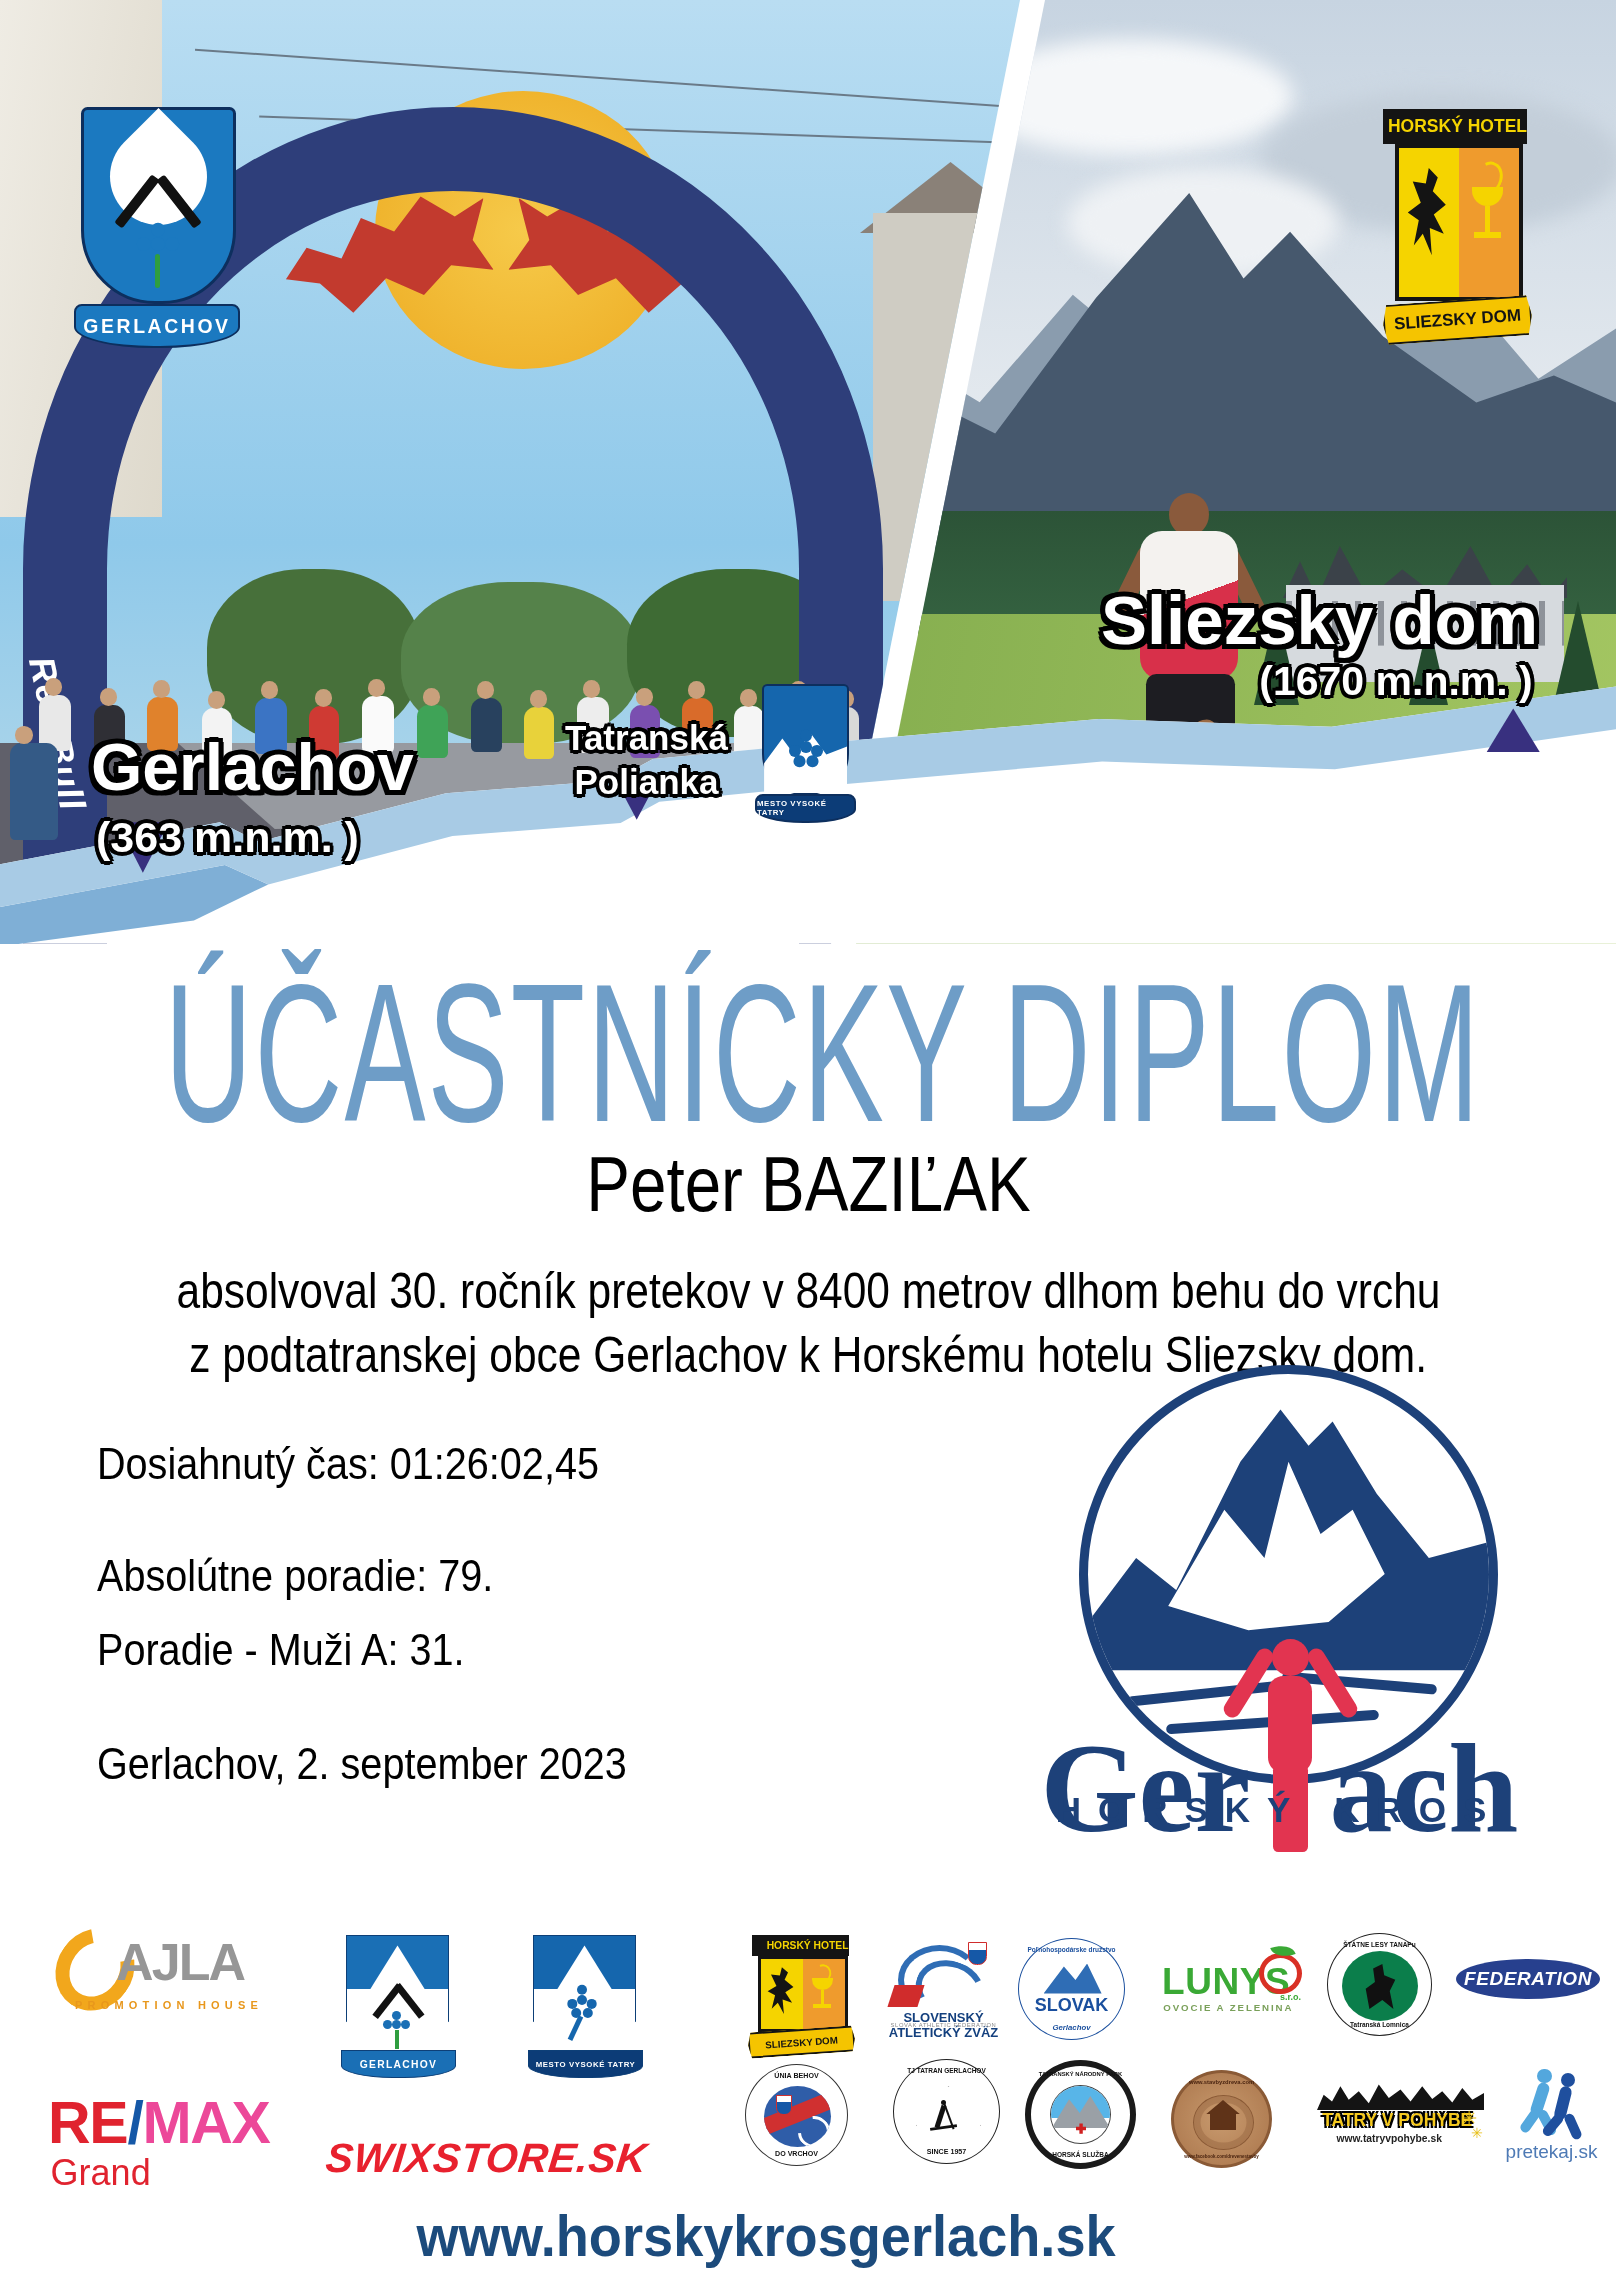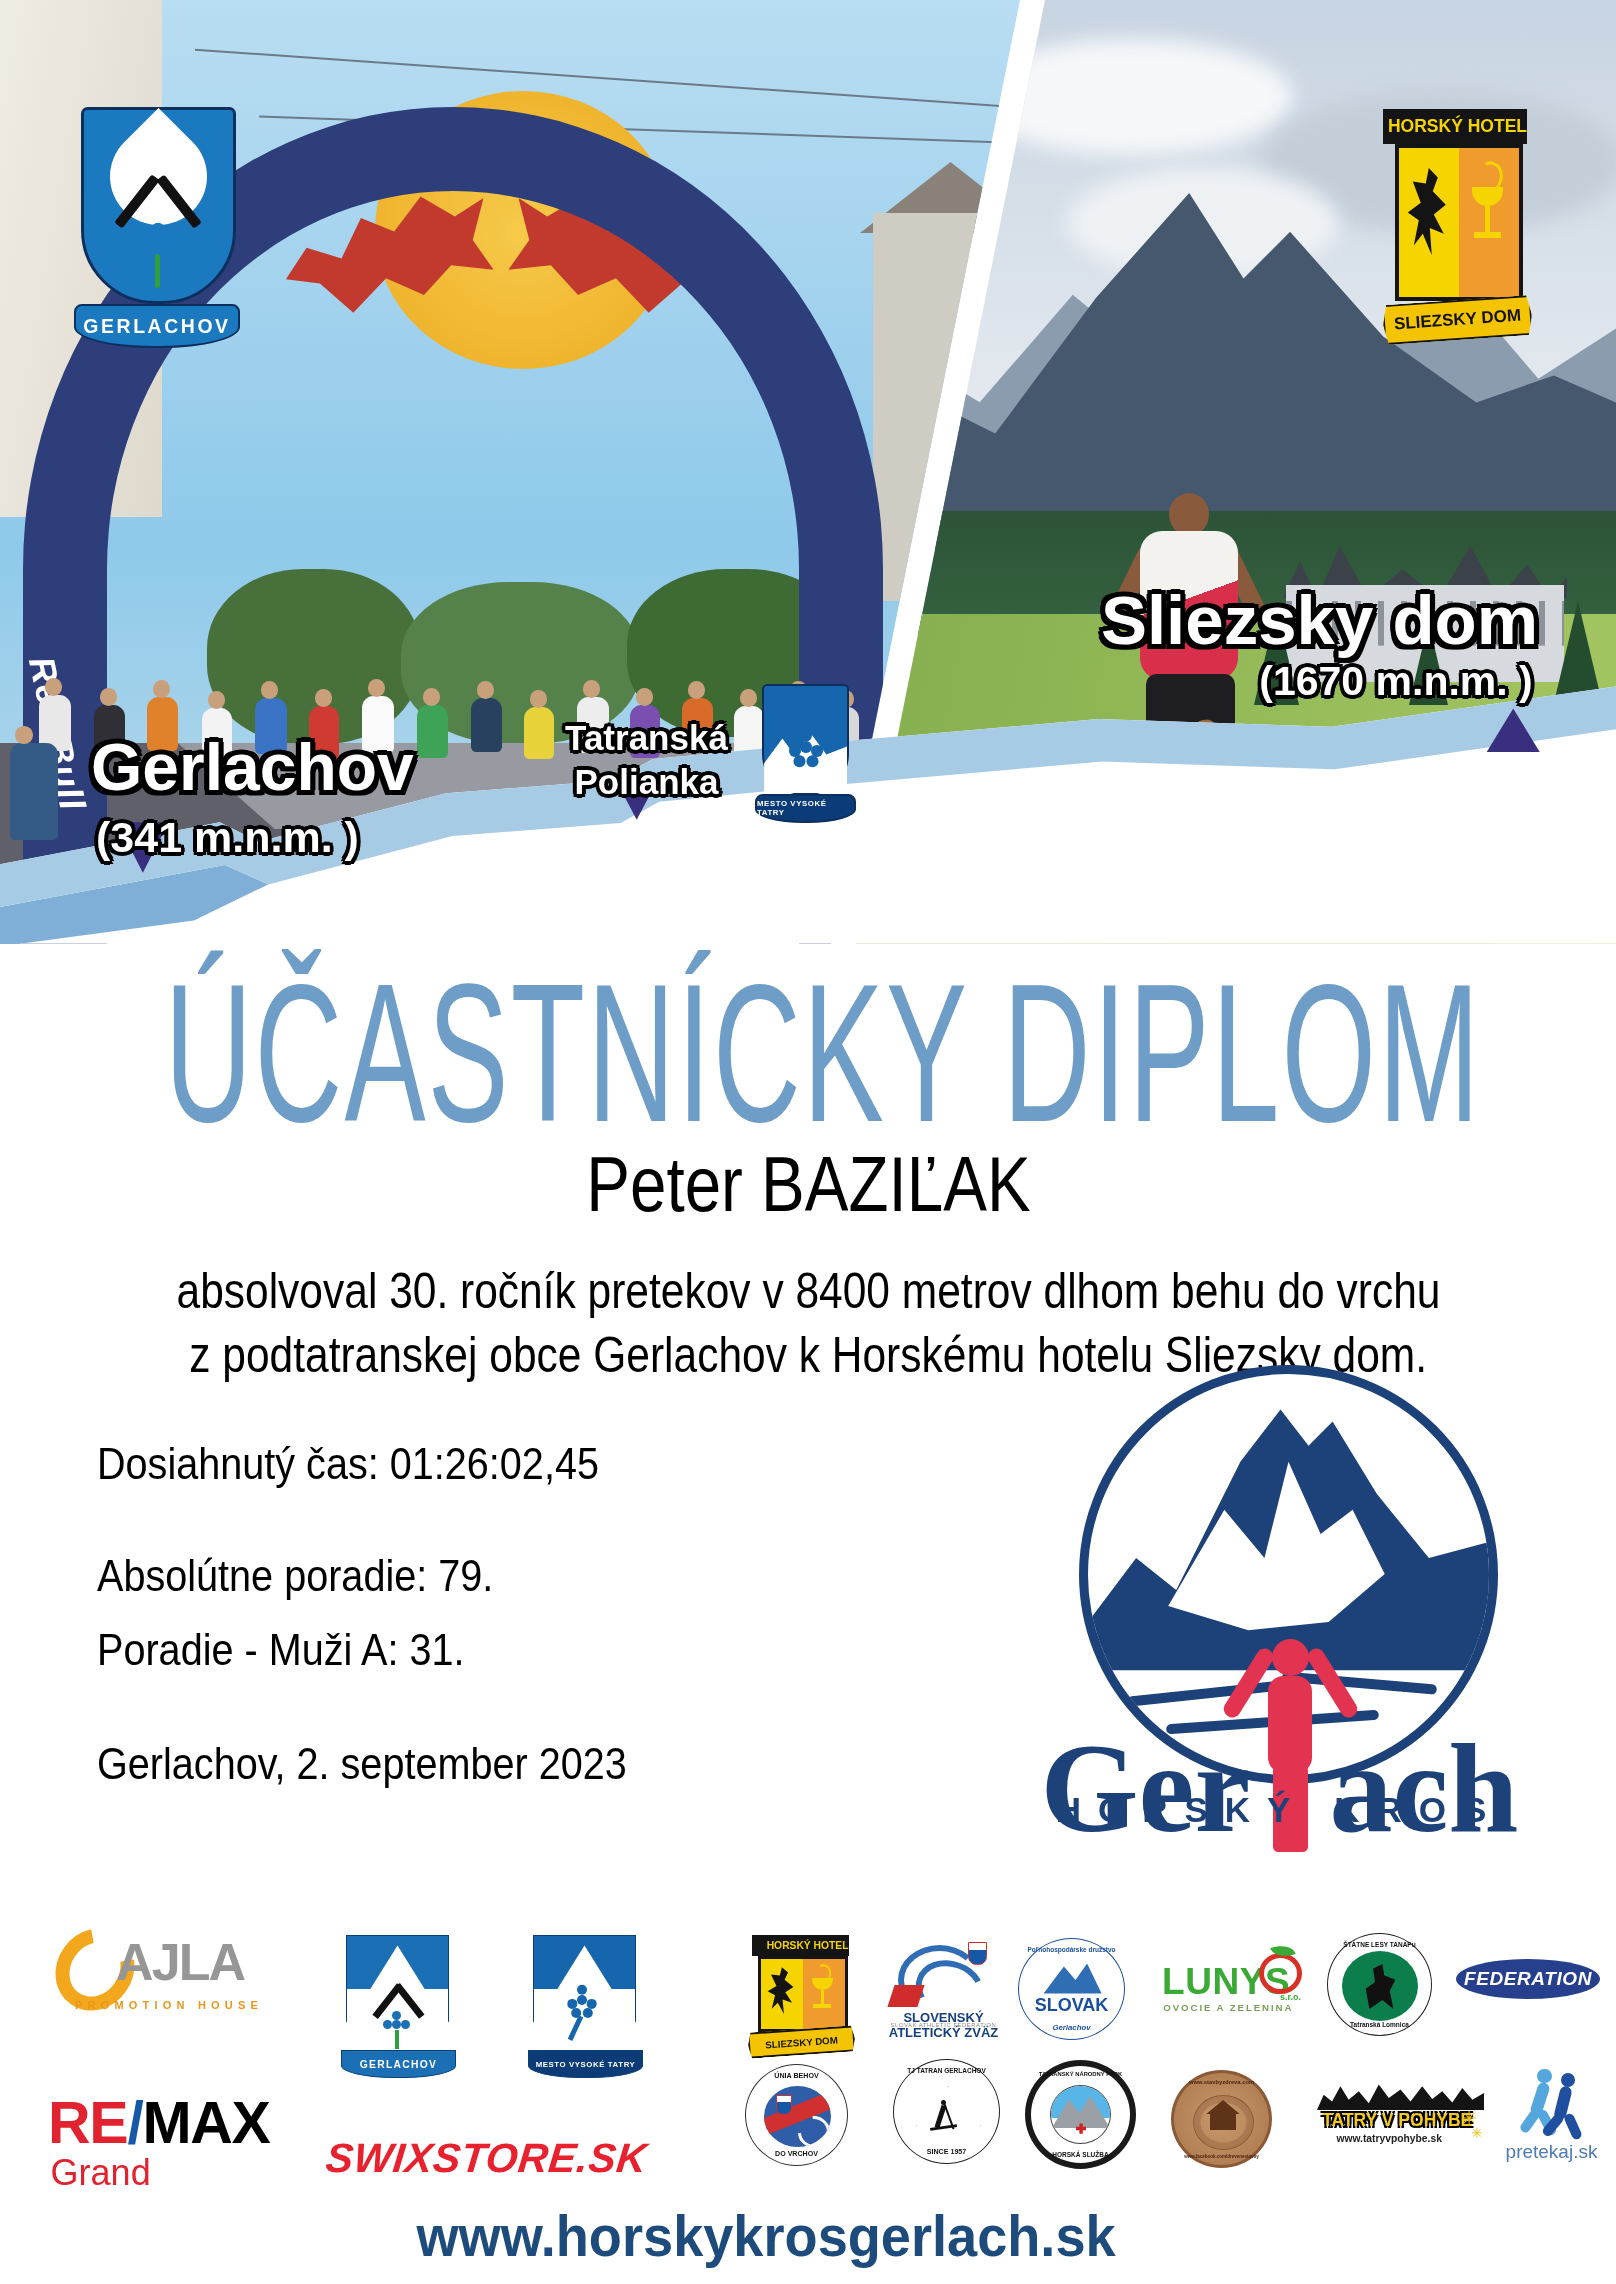--- a/index.html
+++ b/index.html
@@ -236,21 +236,21 @@
       <div class="shield" style="width:83px;height:107px;margin-left:7.1px;background:#1566ad;border-radius:5.2px 5.2px 41px 41px;border-width:2.6px;">
         <div class="mesto-mtn"></div>
         <div class="mesto-flower" style="left:36px;top:55px;"></div>
       </div>
       <div class="ribbon" style="left:0;top:110px;width:97px;height:24.6px;font-size:7.8px;letter-spacing:0.6px;background:#0c3c77;">
         <span>MESTO VYSOKÉ TATRY</span>
       </div>
     </div>
 
     <div class="abs outl" style="left:91px;top:729px;font-size:66px;">Gerlachov</div>
-    <div class="abs outl-s" style="left:96px;top:813px;font-size:43px;">(341 m.n.m. )</div>
+    <div class="abs outl-s" style="left:96px;top:813px;font-size:43px;">(363 m.n.m. )</div>
     <div class="abs outl-s" style="left:540px;top:716px;width:213px;font-size:35px;text-align:center;line-height:1.25;">
       <div>Tatranská</div>
       <div>Polianka</div>
     </div>
     <div class="abs outl" style="left:1093px;top:581px;width:453px;font-size:69px;text-align:center;">Sliezsky dom</div>
     <div class="abs outl-s" style="left:1241px;top:658px;width:310px;font-size:41px;text-align:center;">(1670 m.n.m. )</div>
   </div>
 
   <div class="center-line" id="recipient-line" style="top:1139px;">
     <span>Peter BAZIĽAK</span>
@@ -374,21 +374,21 @@
     <div style="position:absolute;left:34px;top:30px;width:37px;height:45px;background:#111;clip-path:polygon(20% 100%,10% 55%,35% 40%,30% 10%,55% 0,60% 25%,90% 35%,75% 60%,85% 100%,55% 80%);"></div>
     <div class="tinybot" style="font-size:6.5px;color:#111;">Tatranská Lomnica</div>
   </div>
 
   <div class="sp" style="left:1456px;top:1959px;width:144px;height:40px;border-radius:50%;background:#27408e;display:flex;align-items:center;justify-content:center;">
     <span style="color:#fff;font-weight:bold;font-style:italic;font-size:19px;letter-spacing:0.6px;">FEDERATION</span>
   </div>
 
   <div class="sp" style="left:48px;top:2089px;width:246px;height:97px;">
     <div style="position:absolute;left:0;top:0;font-size:59px;font-weight:bold;letter-spacing:-1.3px;">
-      <span style="color:#e0232f;">RE</span><span style="color:#1558a7;">/</span><span style="color:#000000;margin-top:44px;">MAX</span>
+      <span style="color:#e0232f;">RE</span><span style="color:#1558a7;">/</span><span style="color:#ec4899;margin-top:44px;">MAX</span>
     </div>
     <div style="position:absolute;left:2.6px;top:63px;font-size:36px;color:#e0232f;">Grand</div>
   </div>
 
   <div class="sp" style="left:326px;top:2135px;width:388px;height:45px;">
     <span style="font-size:41px;font-weight:bold;font-style:italic;color:#e8212e;letter-spacing:0.6px;display:inline-block;transform:skewX(-6deg);">SWIXSTORE.SK</span>
   </div>
 
   <div class="sp circ" style="left:745px;top:2064px;width:103px;height:102px;border:1.3px solid #333;">
     <div class="tinytop" style="font-size:7.1px;color:#111;">ÚNIA BEHOV</div>

